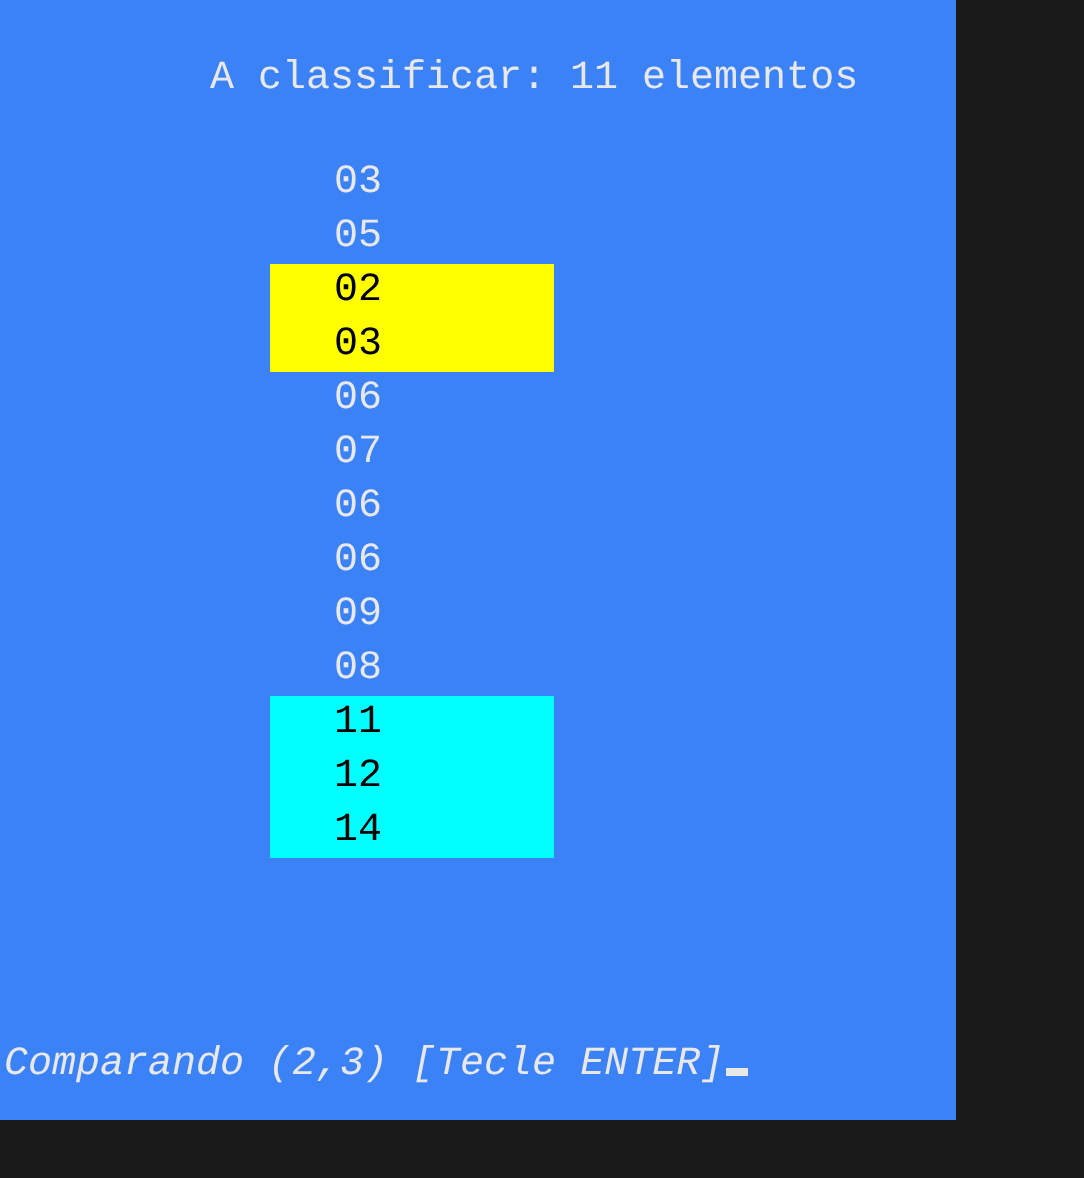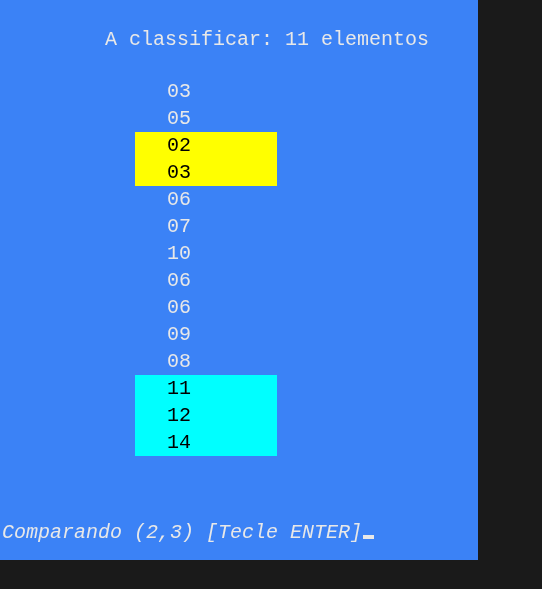--- a/index.html
+++ b/index.html
@@ -75,21 +75,20 @@
     <span>A classificar: </span><span>11</span><span> elementos</span>
   </div>
 
   <div class="list-container">
     <div class="item">03</div>
     <div class="item">05</div>
     <div class="item highlight-yellow">02</div>
     <div class="item highlight-yellow">03</div>
     <div class="item">06</div>
     <div class="item">07</div>
-    <div class="item">10</div>
     <div class="item">06</div>
     <div class="item">06</div>
     <div class="item">09</div>
     <div class="item">08</div>
     <div class="item highlight-cyan">11</div>
     <div class="item highlight-cyan">12</div>
     <div class="item highlight-cyan">14</div>
   </div>
 
   <div class="footer">

